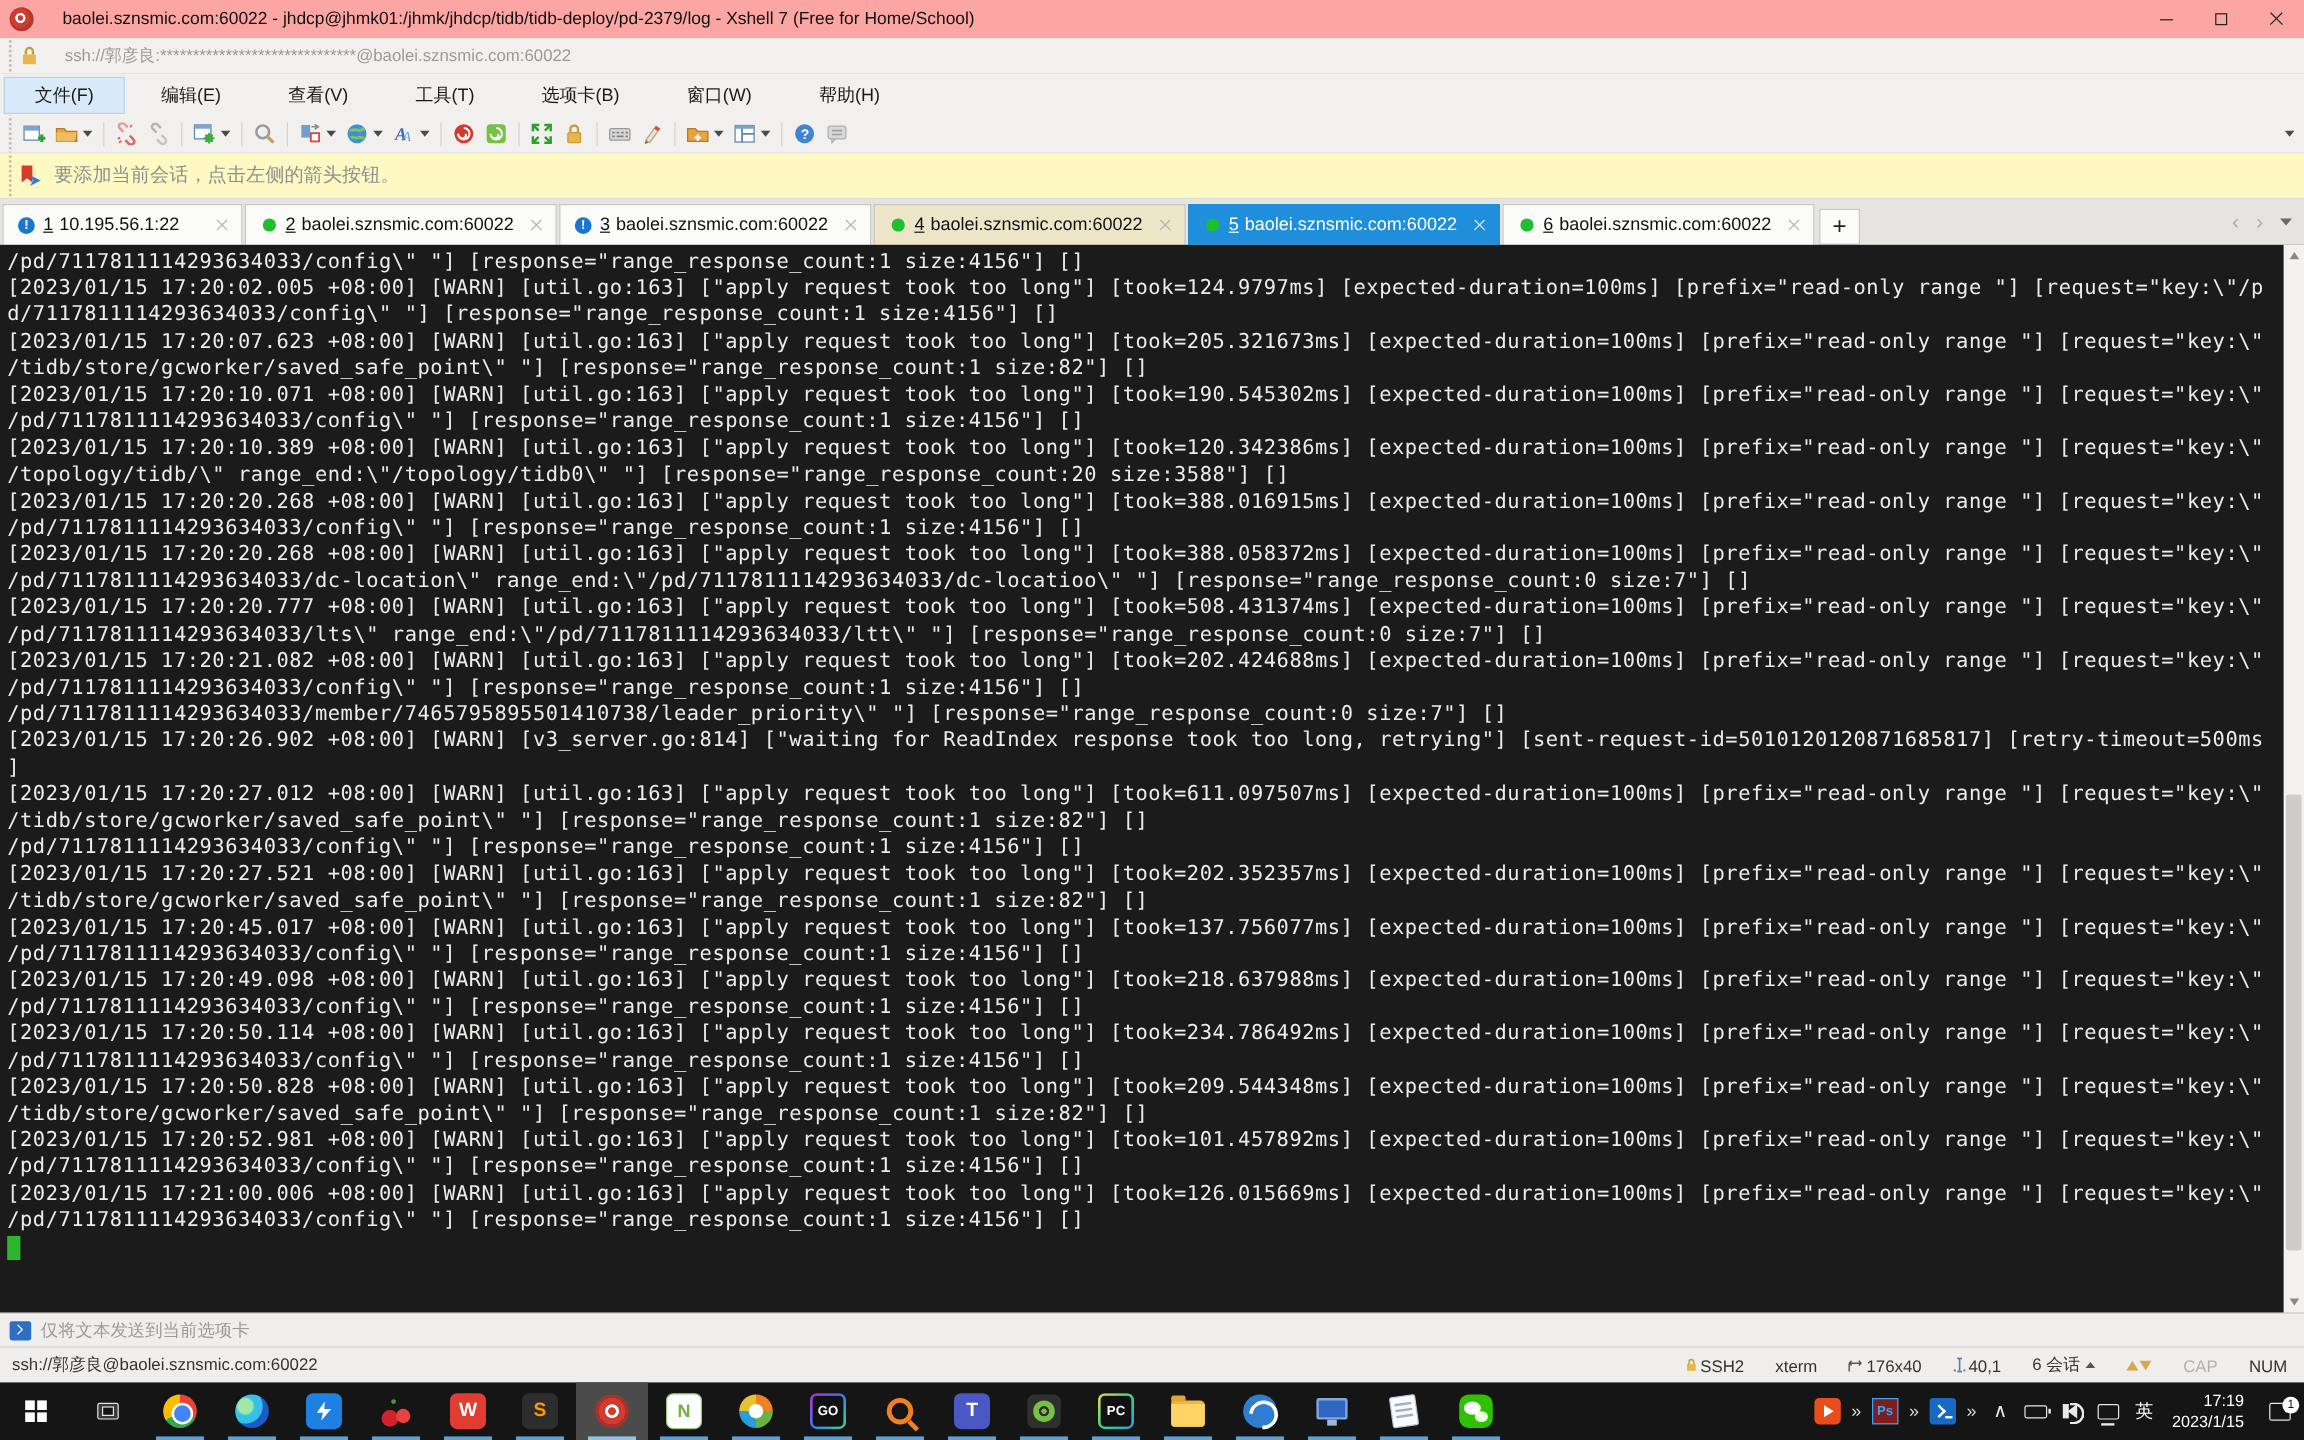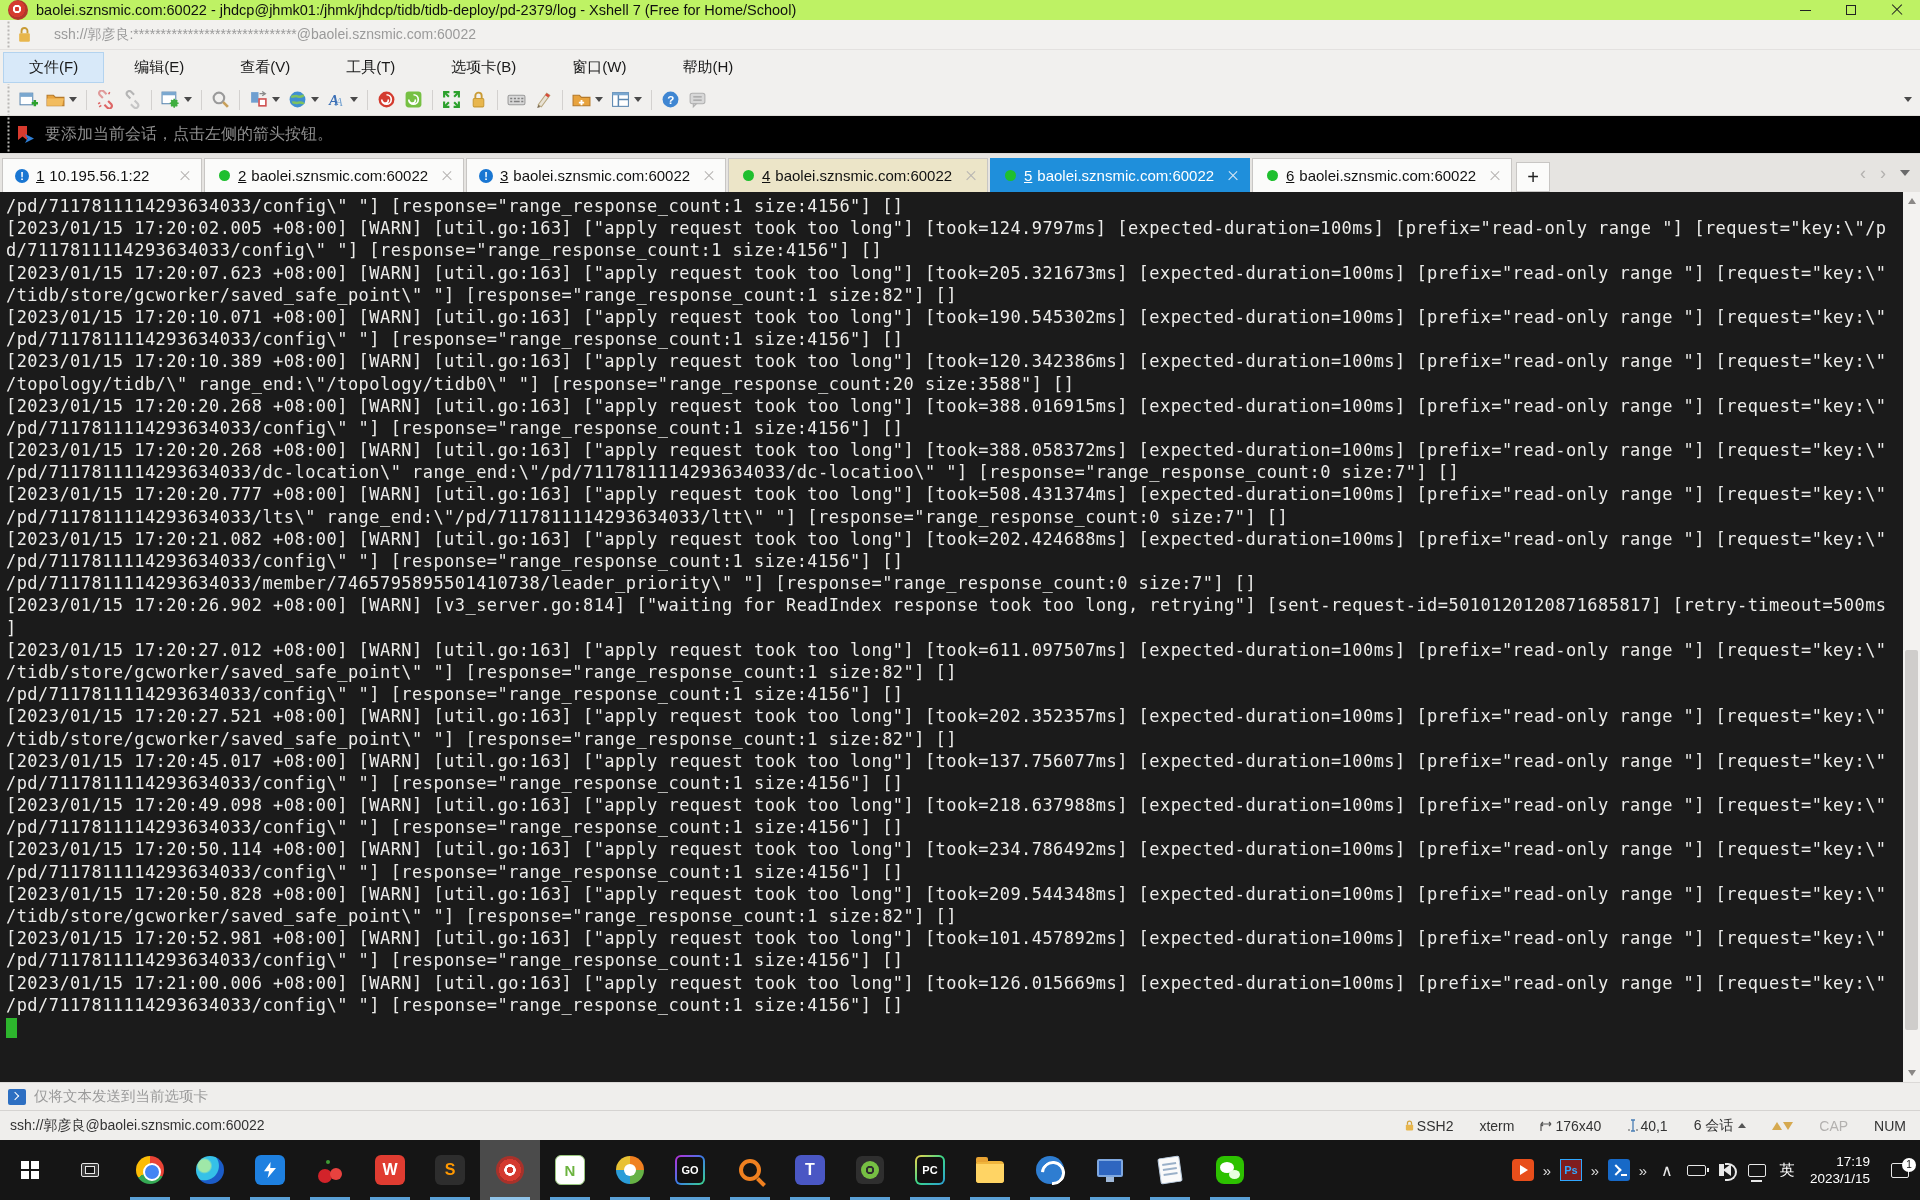--- a/index.html
+++ b/index.html
@@ -1,21 +1,21 @@
 <!DOCTYPE html>
 <html><head>
 <meta charset="utf-8">
 <style>
   * { margin:0; padding:0; box-sizing:border-box; }
   html,body { width:1920px; height:1200px; overflow:hidden; background:#000; }
   body { font-family:"Liberation Sans", sans-serif; }
   .window { width:1920px; height:1200px; display:flex; flex-direction:column; background:#fff; }
 
   
-  .titlebar { height:20px; background:#bef264; display:flex; align-items:center; flex:0 0 auto; }
+  .titlebar { height:32px; background:#fca5a5; display:flex; align-items:center; flex:0 0 auto;gap:16px; }
   .app-logo { width:20px; height:20px; margin:0 8px 0 8px; border-radius:50%;
     background: radial-gradient(circle at 45% 45%, #d43b2f 0 2px, #ffffff 2.5px 4px, #d43b2f 4.5px 8px, #b2372c 8px); }
   .title-text { font-size:14.5px; color:#101010; flex:1 1 auto; white-space:nowrap; overflow:hidden; }
   .win-controls { display:flex; height:32px; }
   .win-btn { width:46px; height:32px; display:flex; align-items:center; justify-content:center; }
   .glyph-min { width:11px; height:1px; background:#222; }
   .glyph-max { width:10px; height:10px; border:1px solid #222; }
   .glyph-close { position:relative; width:12px; height:12px; }
   .glyph-close::before,.glyph-close::after { content:""; position:absolute; left:-1px; top:5px; width:14px; height:1.4px; background:#222; }
   .glyph-close::before { transform:rotate(45deg); } .glyph-close::after { transform:rotate(-45deg); }
@@ -35,21 +35,21 @@
 
   
   .toolbar { height:32px; background:#f1f0ee; border-bottom:1px solid #e0deda; display:flex; align-items:center; flex:0 0 auto; }
   .tbtn { height:26px; display:flex; align-items:center; padding:0 3px; margin:0 1px; }
   .tbtn svg { display:block; }
   .caret { width:0; height:0; border-left:4px solid transparent; border-right:4px solid transparent; border-top:5px solid #4a4a4a; margin-left:4px; }
   .tsep { width:1px; height:20px; background:#d3d1cf; margin:0 5px; }
   .toolbar-overflow { margin-left:auto; margin-right:8px; }
 
   
-  .infobar { height:38px; background:#000000; border-bottom:1px solid #dad8d6; display:flex; align-items:center; flex:0 0 auto; }
+  .infobar { height:38px; background:#fef9c3; border-bottom:1px solid #dad8d6; display:flex; align-items:center; flex:0 0 auto; }
   .info-text { font-size:16px; color:#8f8f8f; margin-left:8px; }
 
   
   .tabbar { height:38px; background:#e6e4e1; display:flex; align-items:flex-end; flex:0 0 auto; }
   .tab { height:34px; min-width:260px; background:#fbfbfa; border:1px solid #c8c6c4; border-bottom:none; margin-right:2px;
          display:flex; align-items:center; padding:0 10px 0 12px; }
   .tab:first-child { min-width:200px; margin-left:2px; }
   .tab.cream { background:#ece5c8; }
   .tab.active { background:#1f8fdb; border-color:#1f8fdb; }
   .tab-status { width:14px; height:14px; border-radius:50%; margin-right:7px; flex:0 0 auto; }

